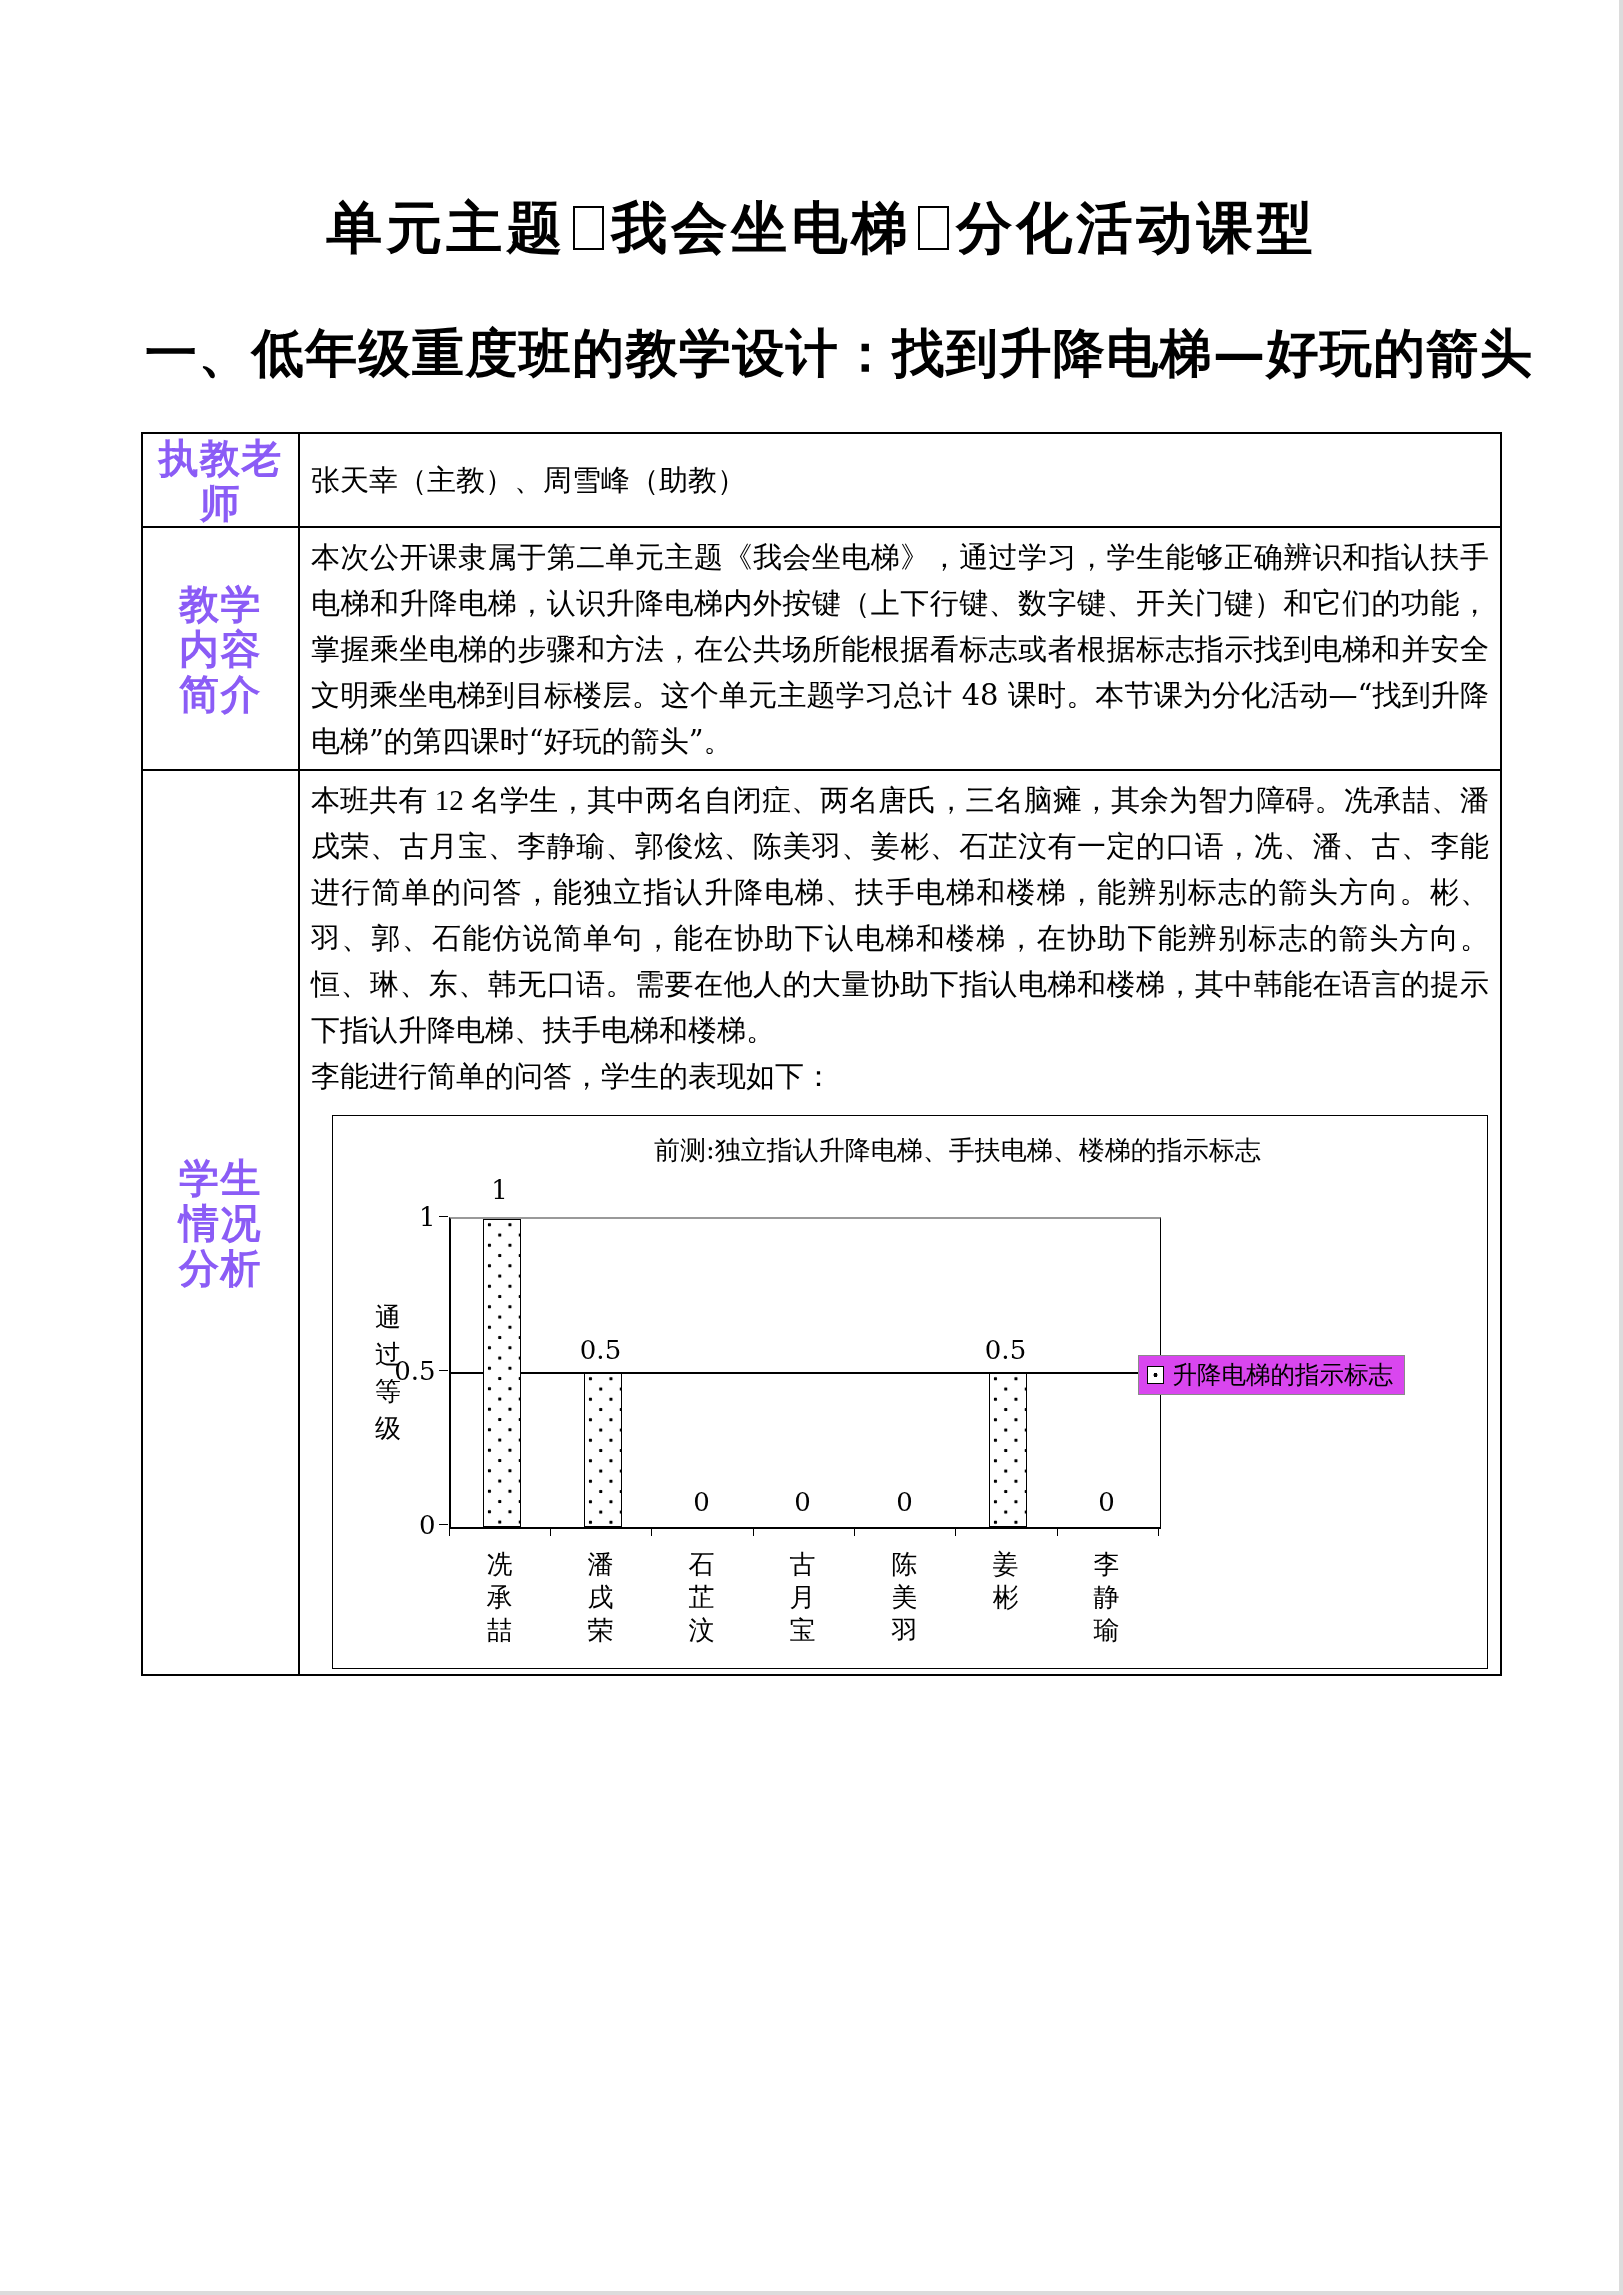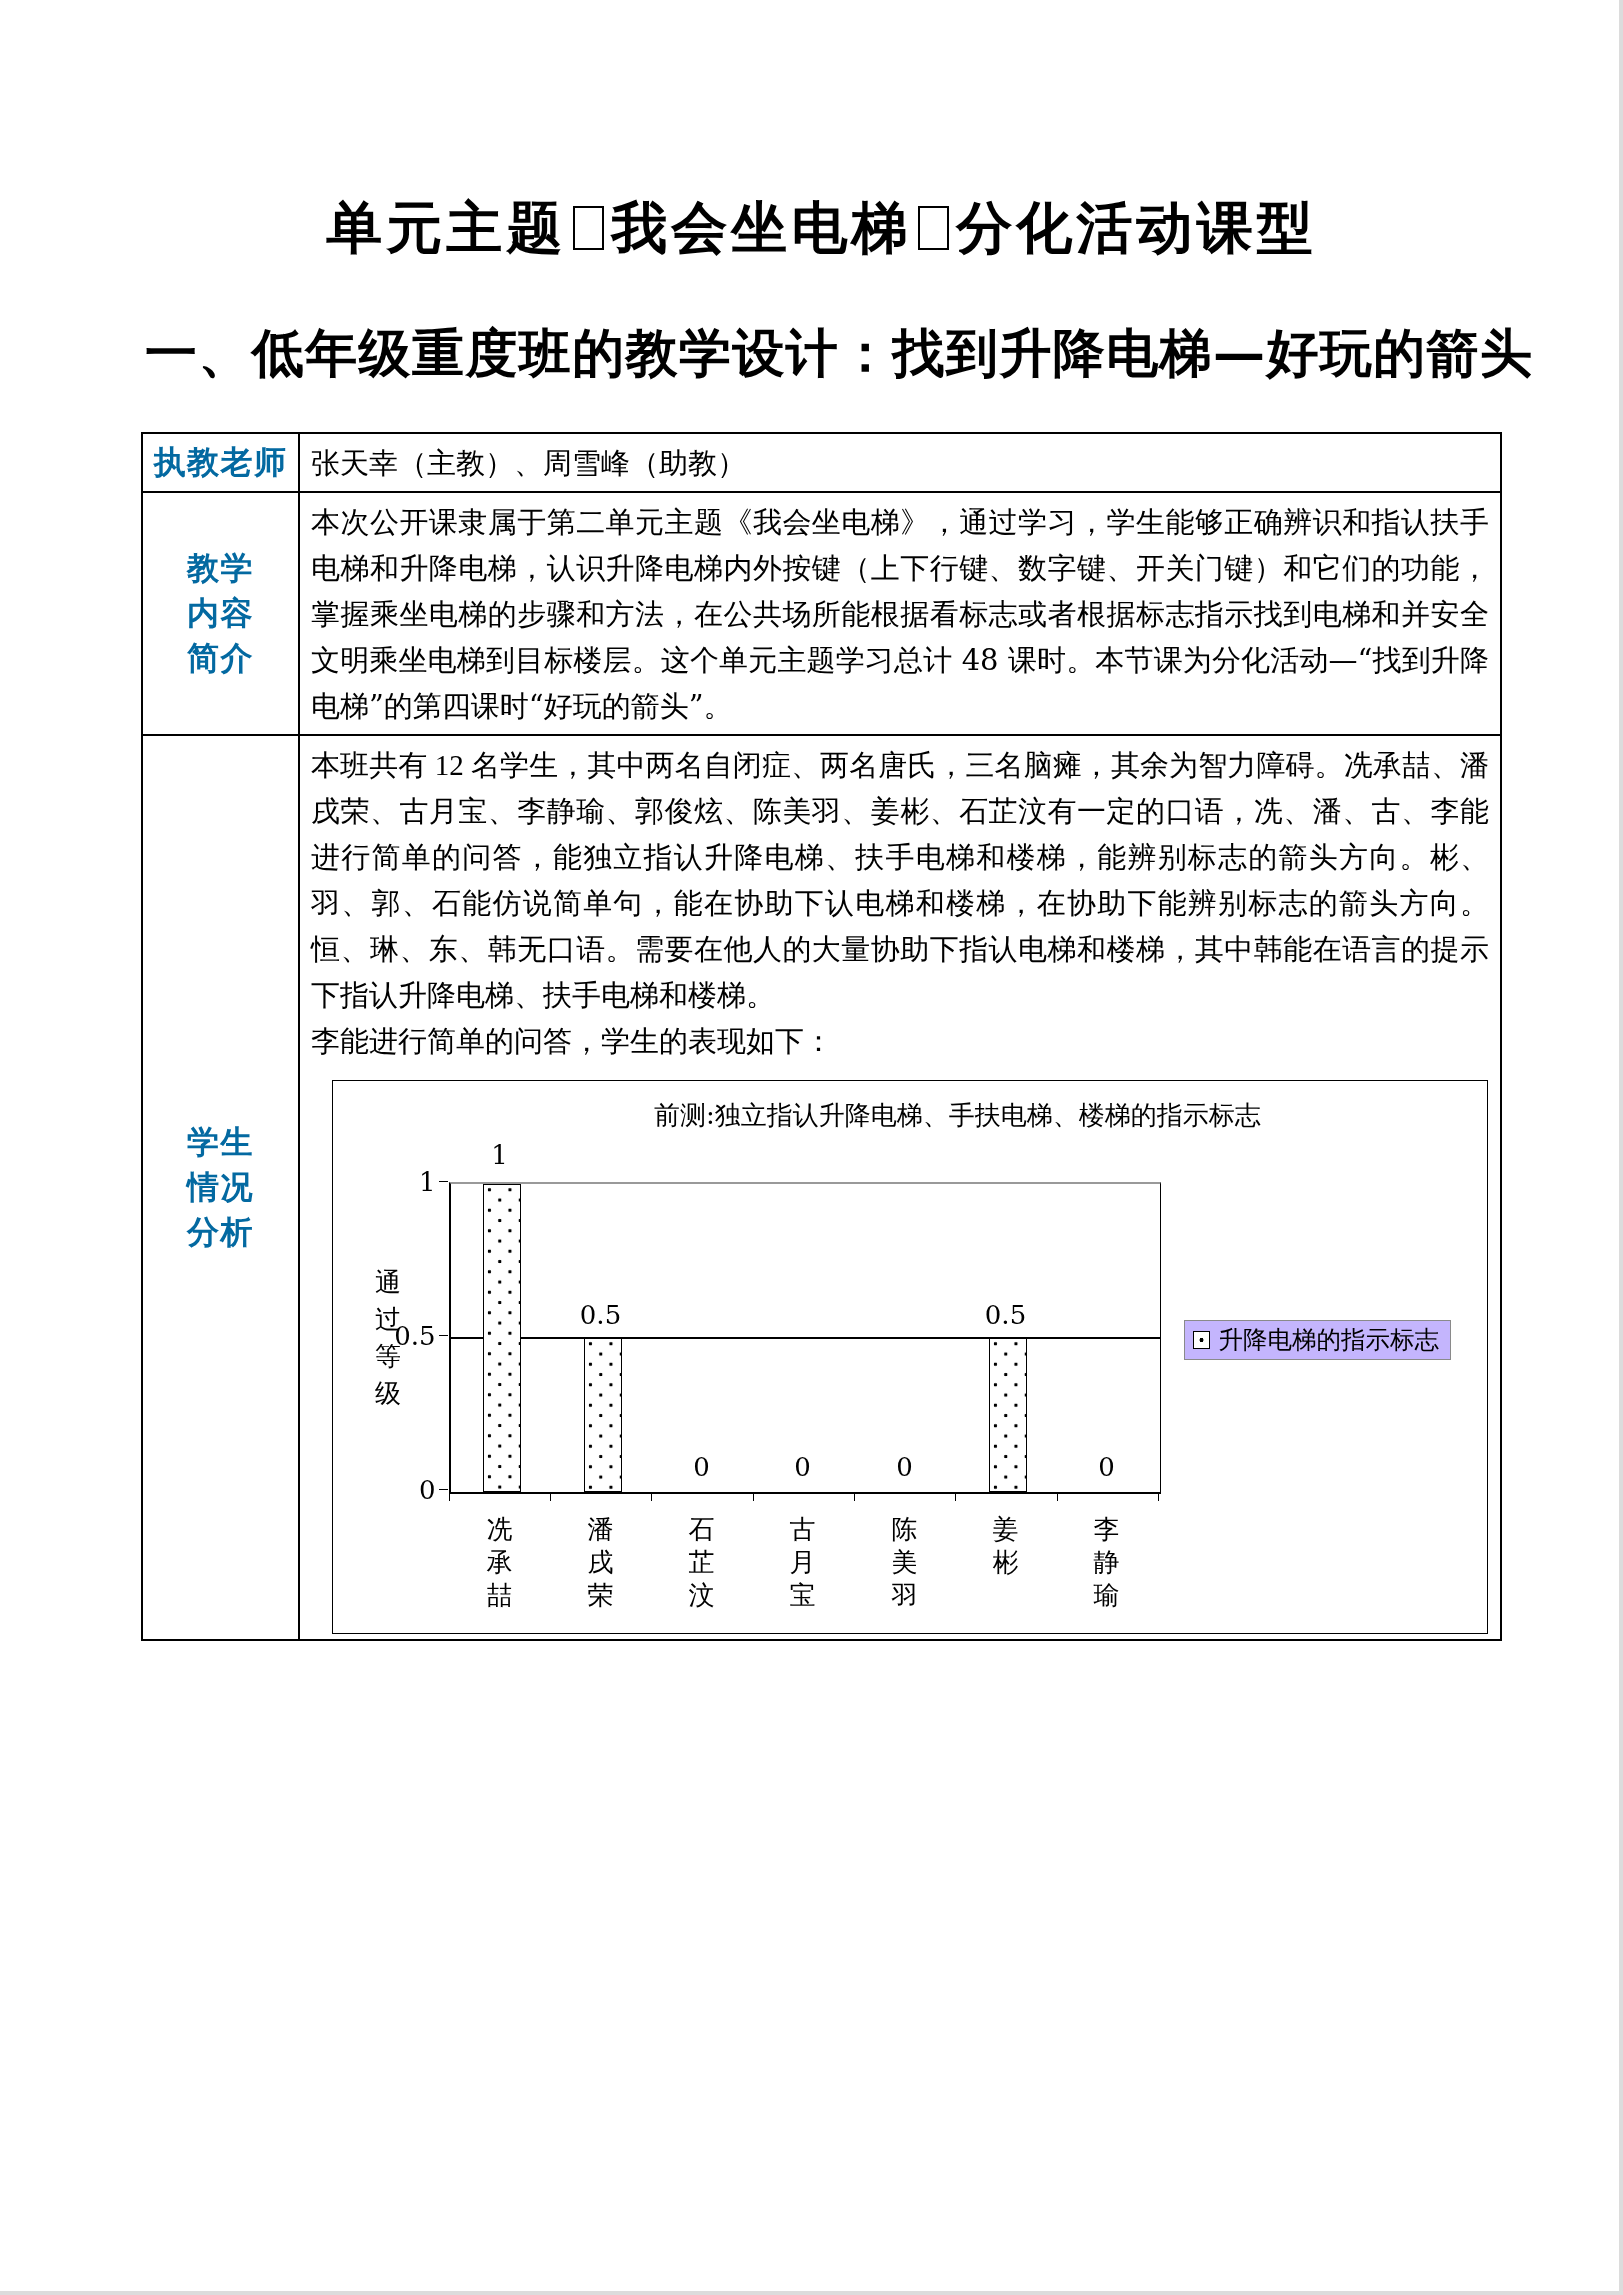--- a/index.html
+++ b/index.html
@@ -28,21 +28,21 @@
     position:absolute;top:319px;left:145px;margin:0;
     font-size:52px;font-weight:bold;letter-spacing:1.4px;
   }
   table.info-table{
     position:absolute;top:432px;left:141px;
     width:1361px;border-collapse:collapse;table-layout:fixed;
   }
   table.info-table td{border:2px solid #000;box-sizing:border-box;}
   td.lbl{
     width:157px;text-align:center;vertical-align:middle;
-    color:#0369a1;font-weight:bold;font-size:32px;line-height:45px;
+    color:#8b5cf6;font-weight:bold;font-size:40px;line-height:45px;
     letter-spacing:1.4px;
   }
   td.val{
     padding:5.5px 11px 5.5px 11px;
     font-size:29px;line-height:46px;text-align:justify;
     vertical-align:top;
   }
   tr.r1 td.val{vertical-align:middle;}
   td.val p{margin:0;font-family:Liberation Serif, serif;}
   
@@ -84,22 +84,22 @@
   }
   .val-label{transform:translateX(-50%);}
   .ytick-label{left:27px;width:76px;text-align:right;}
   .tick-x{position:absolute;width:1.4px;height:9.5px;background:#000;}
   .tick-y{position:absolute;width:9.5px;height:1.4px;background:#000;}
   .x-label{
     position:absolute;transform:translateX(-50%);
     font-size:26px;line-height:33px;text-align:center;white-space:pre-line;
   }
   .legend{
-    position:absolute;left:851px;top:239px;
-    border:1.4px solid #8a8a8a;background:#c4b5fd;
+    position:absolute;left:805px;top:239px;
+    border:1.4px solid #8a8a8a;background:#d946ef;
     display:flex;align-items:center;gap:8.2px;
     padding:5.5px 11px 5.5px 8.2px;font-size:24.5px;line-height:27px;
     white-space:nowrap;
   }
   .swatch{
     display:inline-block;width:17.7px;height:17.7px;
     border:1.4px solid #000;box-sizing:border-box;background:#fff;
     background-image:radial-gradient(circle at 50% 50%,#000 1.8px,transparent 2.2px);
   }
 </style>

